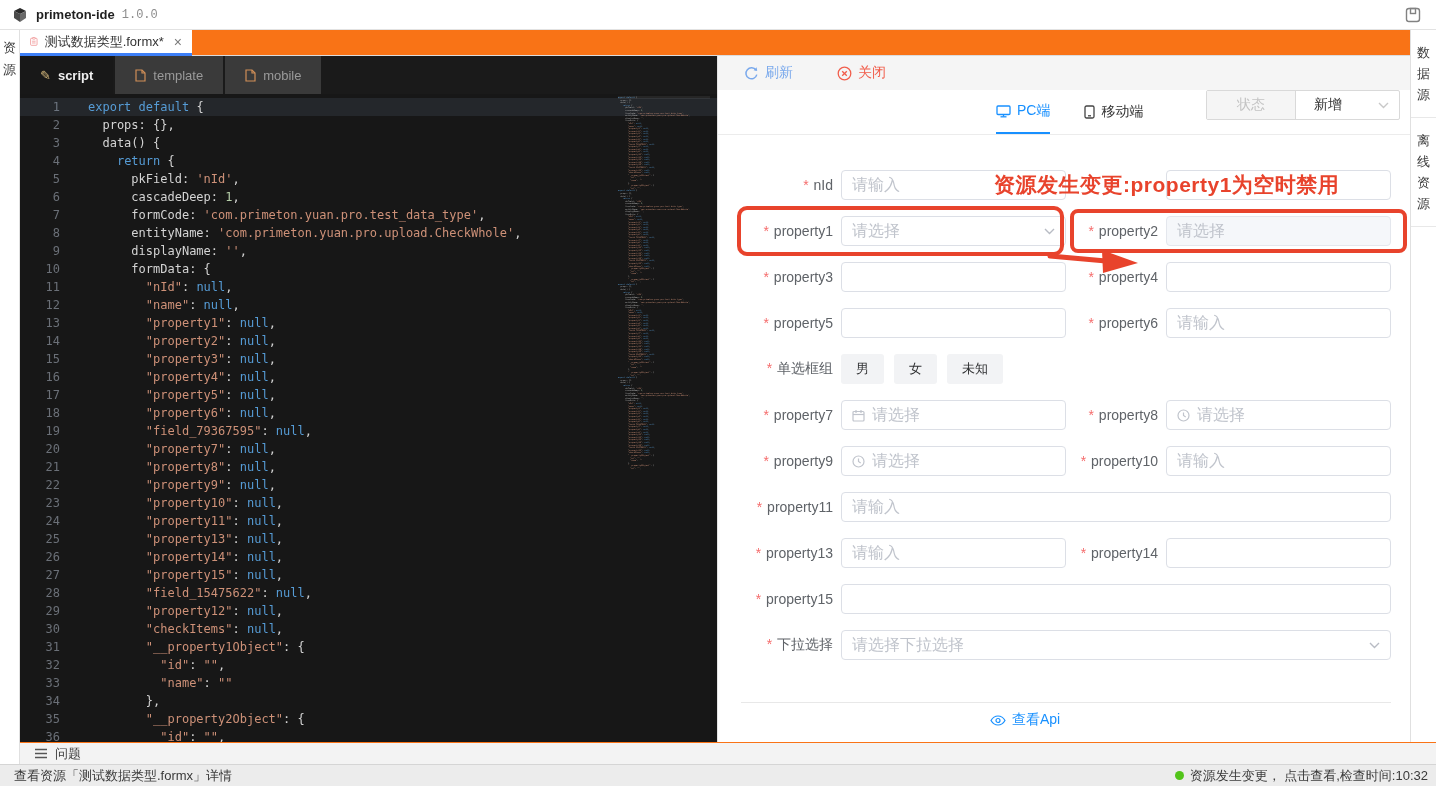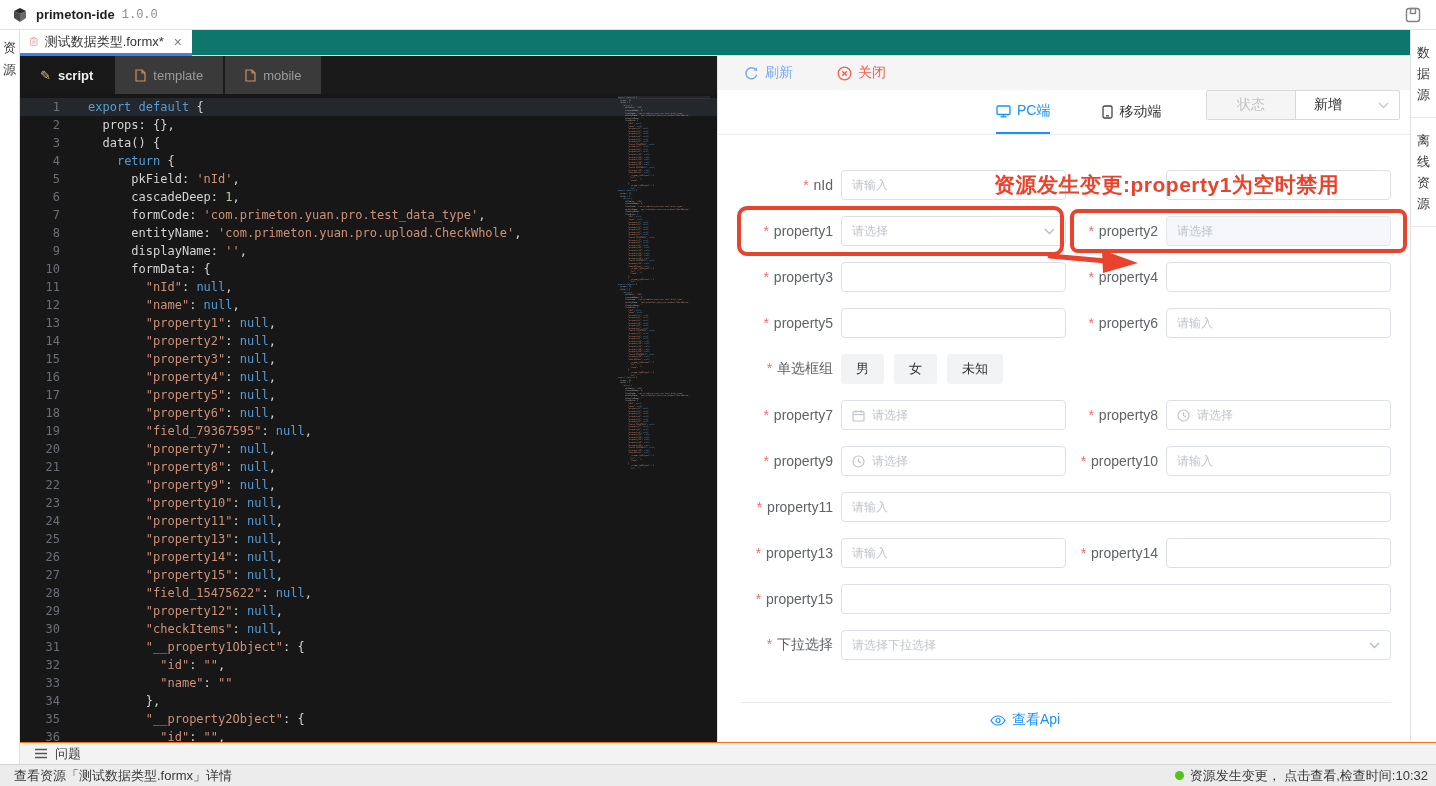--- a/index.html
+++ b/index.html
@@ -12,21 +12,21 @@
   .appver{margin-left:7px;font-size:12px;color:#8c8c8c;font-family:Liberation Mono, monospace;}
   .winicon{position:absolute;right:14px;top:6px;width:18px;height:18px;cursor:pointer;}
 
   
   .leftrail{position:absolute;left:0;top:30px;width:20px;height:734px;background:#fff;border-right:1px solid #e0e0e0;box-sizing:border-box;}
   .leftrail .vtext{margin-top:7px;width:19px;text-align:center;font-size:13px;line-height:22px;color:#3a3a3a;word-break:break-all;cursor:pointer;}
   .rightrail{position:absolute;right:0;top:30px;width:26px;height:712px;background:#fff;border-left:1px solid #e0e0e0;box-sizing:border-box;}
   .rritem{width:100%;text-align:center;font-size:13px;line-height:21px;color:#3a3a3a;word-break:break-all;padding:12px 0;border-bottom:1px solid #e8e8e8;cursor:pointer;}
 
   
-  .tabstrip{position:absolute;left:20px;top:30px;width:1390px;height:26px;background:#0f766e;border-bottom:1px solid #dcdcdc;box-sizing:border-box;}
+  .tabstrip{position:absolute;left:20px;top:30px;width:1390px;height:26px;background:#f97316;border-bottom:1px solid #dcdcdc;box-sizing:border-box;}
   .ftab{position:absolute;left:0;top:0;width:172px;height:26px;background:#fff;display:flex;align-items:center;padding:0 10px;box-sizing:border-box;border-bottom:3px solid var(--tab-underline);cursor:pointer;}
   .ftab .ttl{font-size:13px;color:#333;margin-left:7px;white-space:nowrap;}
   .ftab .x{margin-left:10px;font-size:14px;color:#7a7a7a;line-height:1;cursor:pointer;}
 
   
   .editor{position:absolute;left:20px;top:56px;width:697px;height:686px;background:#171717;}
   .etabbar{position:absolute;left:0;top:0;right:0;height:38px;background:#1a1a1a;display:flex;}
   .etab{height:38px;display:flex;align-items:center;padding:0 20px;background:#3a3a3a;color:#9a9a9a;font-size:13px;margin-right:2px;cursor:pointer;}
   .etab.active{background:#181818;color:#efefef;font-weight:bold;}
   .etab .pen{color:#d7ba7d;font-size:13px;margin-right:7px;font-weight:normal;}
@@ -43,38 +43,38 @@
   .minimap div{white-space:pre;height:2.6px;overflow:hidden;}
   .mmview{position:absolute;right:0;top:0;width:100%;height:50px;background:rgba(255,255,255,.07);}
 
   
   .panel{position:absolute;left:717px;top:56px;width:693px;height:686px;background:#fff;border-left:1px solid #e3e3e3;box-sizing:border-box;}
   .ptoolbar{position:absolute;left:0;top:0;right:0;height:34px;background:#f5f5f5;border-bottom:1px solid #e4e4e4;display:flex;align-items:center;}
   .tbtn{display:flex;align-items:center;gap:6px;font-size:14px;cursor:pointer;}
   .tbtn.refresh{margin-left:26px;color:var(--refresh-blue);}
   .tbtn.closep{margin-left:44px;color:var(--close-red);}
   .devrow{position:absolute;left:0;top:34px;right:0;height:44px;background:#fff;border-bottom:1px solid #ececec;}
-  .dtabs{position:absolute;left:278px;top:0;height:44px;display:flex;gap:52px;text-align:center;}
+  .dtabs{position:absolute;left:278px;top:0;height:44px;display:flex;gap:34px;text-align:center;}
   .dtab{height:44px;display:flex;align-items:center;gap:6px;font-size:14px;color:#333;box-sizing:border-box;cursor:pointer;}
   .dtab.active{color:var(--accent-blue);border-bottom:2px solid var(--accent-blue);}
   .stgroup{position:absolute;right:10px;top:0;height:30px;display:flex;border:1px solid #d9d9d9;border-radius:2px;box-sizing:border-box;background:#fff;}
   .stlabel{width:88px;background:#f5f5f5;color:#c3c3c3;font-size:14px;display:flex;align-items:center;justify-content:center;border-right:1px solid #d9d9d9;}
   .stselect{width:103px;display:flex;align-items:center;padding:0 10px 0 18px;font-size:14px;color:#333;box-sizing:border-box;cursor:pointer;}
   .stselect svg{margin-left:auto;}
 
   
   .formwrap{position:absolute;left:18px;top:114px;width:660px;}
   .frow{display:flex;align-items:center;height:30px;margin-bottom:16px;}
   .flabel{width:97px;text-align:right;font-size:14px;color:#5f6368;margin-right:8px;white-space:nowrap;flex:none;}
   .flabel.col2{width:84px;margin-left:8px;}
   .req{color:var(--required-red);margin-right:1px;}
   .ctrl{width:225px;height:30px;border:1px solid #dcdfe6;border-radius:4px;background:#fff;display:flex;align-items:center;padding:0 10px;box-sizing:border-box;flex:none;cursor:text;}
   .ctrl.full{width:550px;}
   .ctrl.dis{background:#f5f7fa;border-color:#e4e7ed;cursor:not-allowed;}
-  .ph{color:#c0c4cc;font-size:12px;overflow:hidden;white-space:nowrap;}
+  .ph{color:#c0c4cc;font-size:16px;overflow:hidden;white-space:nowrap;}
   .chev{margin-left:auto;flex:none;}
   .fic{margin-right:7px;flex:none;}
   .rgroup{display:flex;}
   .rbtn{height:30px;padding:0 15px;background:#f2f3f5;border-radius:3px;display:flex;align-items:center;font-size:13px;color:#303133;margin-right:10px;cursor:pointer;}
   .apidivider{position:absolute;left:23px;top:646px;width:650px;height:1px;background:#e8e8e8;}
   .viewapi{position:absolute;left:272px;top:655px;display:flex;align-items:center;gap:6px;color:var(--accent-blue);font-size:14px;cursor:pointer;}
 
   
   .ann-text{position:absolute;left:994px;top:171px;font-size:21px;font-weight:600;color:var(--annotation-red);white-space:nowrap;z-index:30;letter-spacing:0.5px;}
   .ann-rect1{position:absolute;left:737px;top:206px;width:327px;height:50px;border:4px solid var(--annotation-red);border-radius:10px;box-sizing:border-box;z-index:29;}

